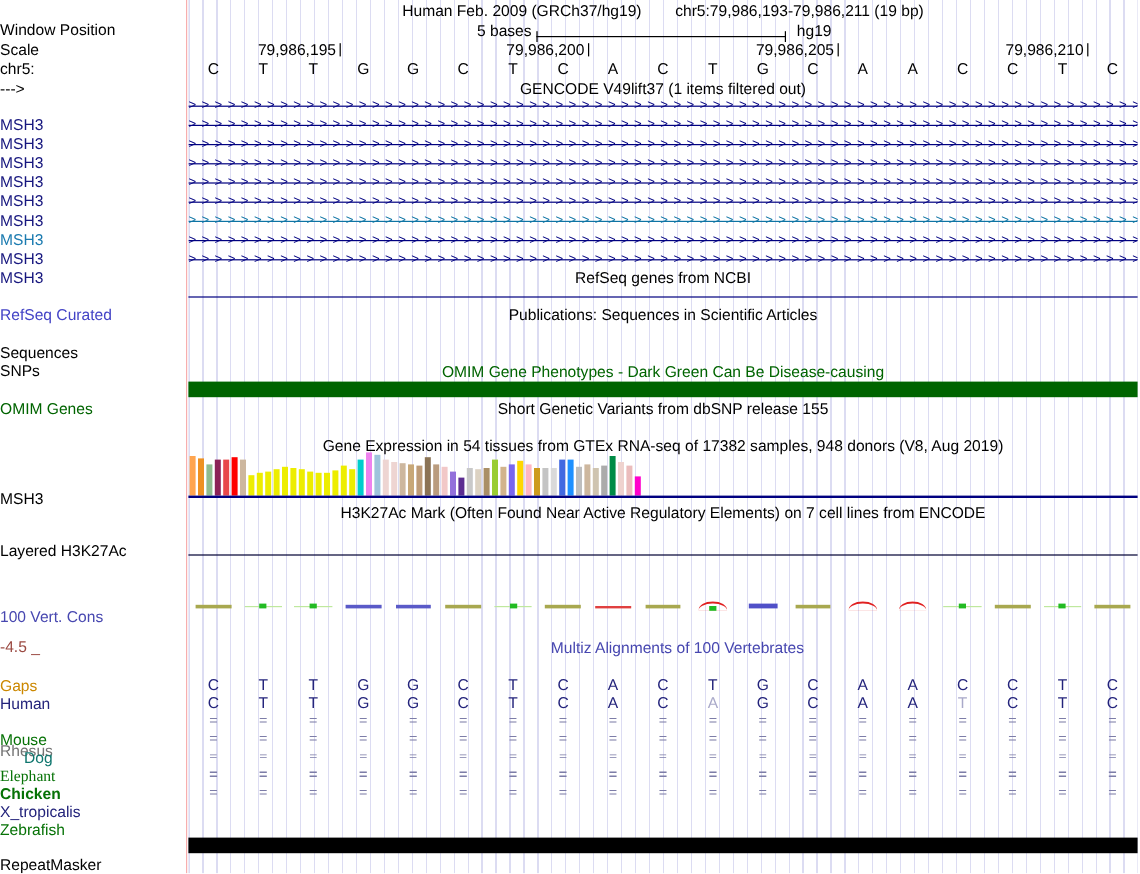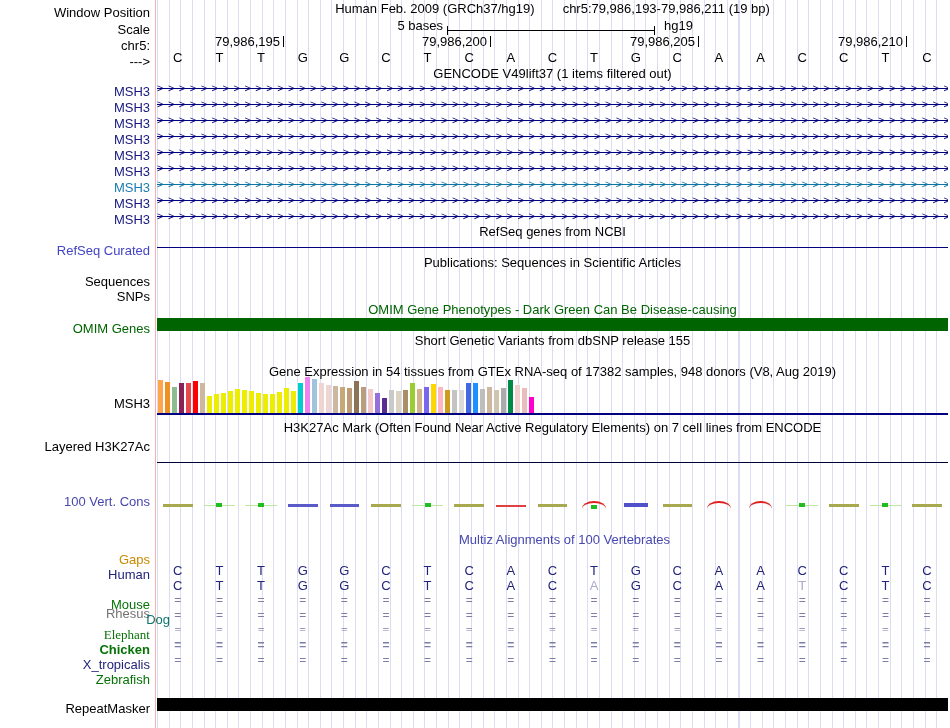--- a/index.html
+++ b/index.html
@@ -3,21 +3,21 @@
 <meta charset="utf-8">
 <style>
   html,body{margin:0;padding:0;background:#fff}
   .page{position:relative;width:950px;height:728px;background:#fff;overflow:hidden;
         font-family:"Liberation Sans",sans-serif;font-size:13px;color:#000}
   .track-bg{position:absolute;left:157px;top:0;width:791px;height:728px;
         background:repeating-linear-gradient(to right,#dcdcf2 0,#dcdcf2 1px,transparent 1px,transparent 11.63px)}
   .pink-line{position:absolute;left:155px;top:0;width:1px;height:728px;background:#f7aeae}
   .r{position:absolute;left:0;width:950px;height:16px;line-height:16px;white-space:nowrap}
   .r15{height:15px;line-height:15px}
-  .lbl{position:absolute;left:0;top:4px;width:150px;text-align:right;height:100%}
+  .lbl{position:absolute;left:0;top:16px;width:150px;height:100%}
   .ctr{position:absolute;left:157px;width:791px;text-align:center}
   .cells{position:absolute;left:157px;width:791px;top:0;height:100%;display:flex}
   .cell{flex:1;text-align:center}
   .arrows{position:absolute;left:157px;width:791px;top:0;height:100%;overflow:hidden;
           font-size:11px;letter-spacing:4.5px}
   .arrows::before{content:"";position:absolute;left:0;right:0;top:50%;border-top:1px solid currentColor}
   .arrows span{position:relative}
   .hline{position:absolute;left:157px;width:791px;height:1px}
   .titlegap{display:inline-block;width:28px}
   .scale-value{position:absolute;left:343px;width:100px;text-align:right}
@@ -308,20 +308,23 @@
         <i class="m-dash" style="background: rgb(168, 168, 79);"></i>
       </div>
       <div class="mark">
         <i class="m-dotline"></i>
         <i class="m-dot" style="background: rgb(34, 187, 34);"></i>
       </div>
       <div class="mark">
         <i class="m-dash" style="background: rgb(168, 168, 79);"></i>
       </div>
     </div>
+  <div class="r" style="top:515px">
+    <span class="lbl" id="cons-min" style="color: rgb(155, 74, 66);">-4.5 _</span>
+  </div>
 
   <div class="r" style="top:532px">
     <div class="ctr" id="multiz-title" style="color: rgb(71, 71, 176); margin-left: 12px;">Multiz Alignments of 100 Vertebrates</div>
   </div>
   <div id="multiz-rows">
       <div class="r r15" style="top: 548px;">
         <span class="lbl" style="color: rgb(204, 136, 0);">Gaps</span>
       </div>
       <div class="r r15" style="top: 563px;">
         <span class="lbl" style="color: rgb(35, 35, 123);">Human</span>

